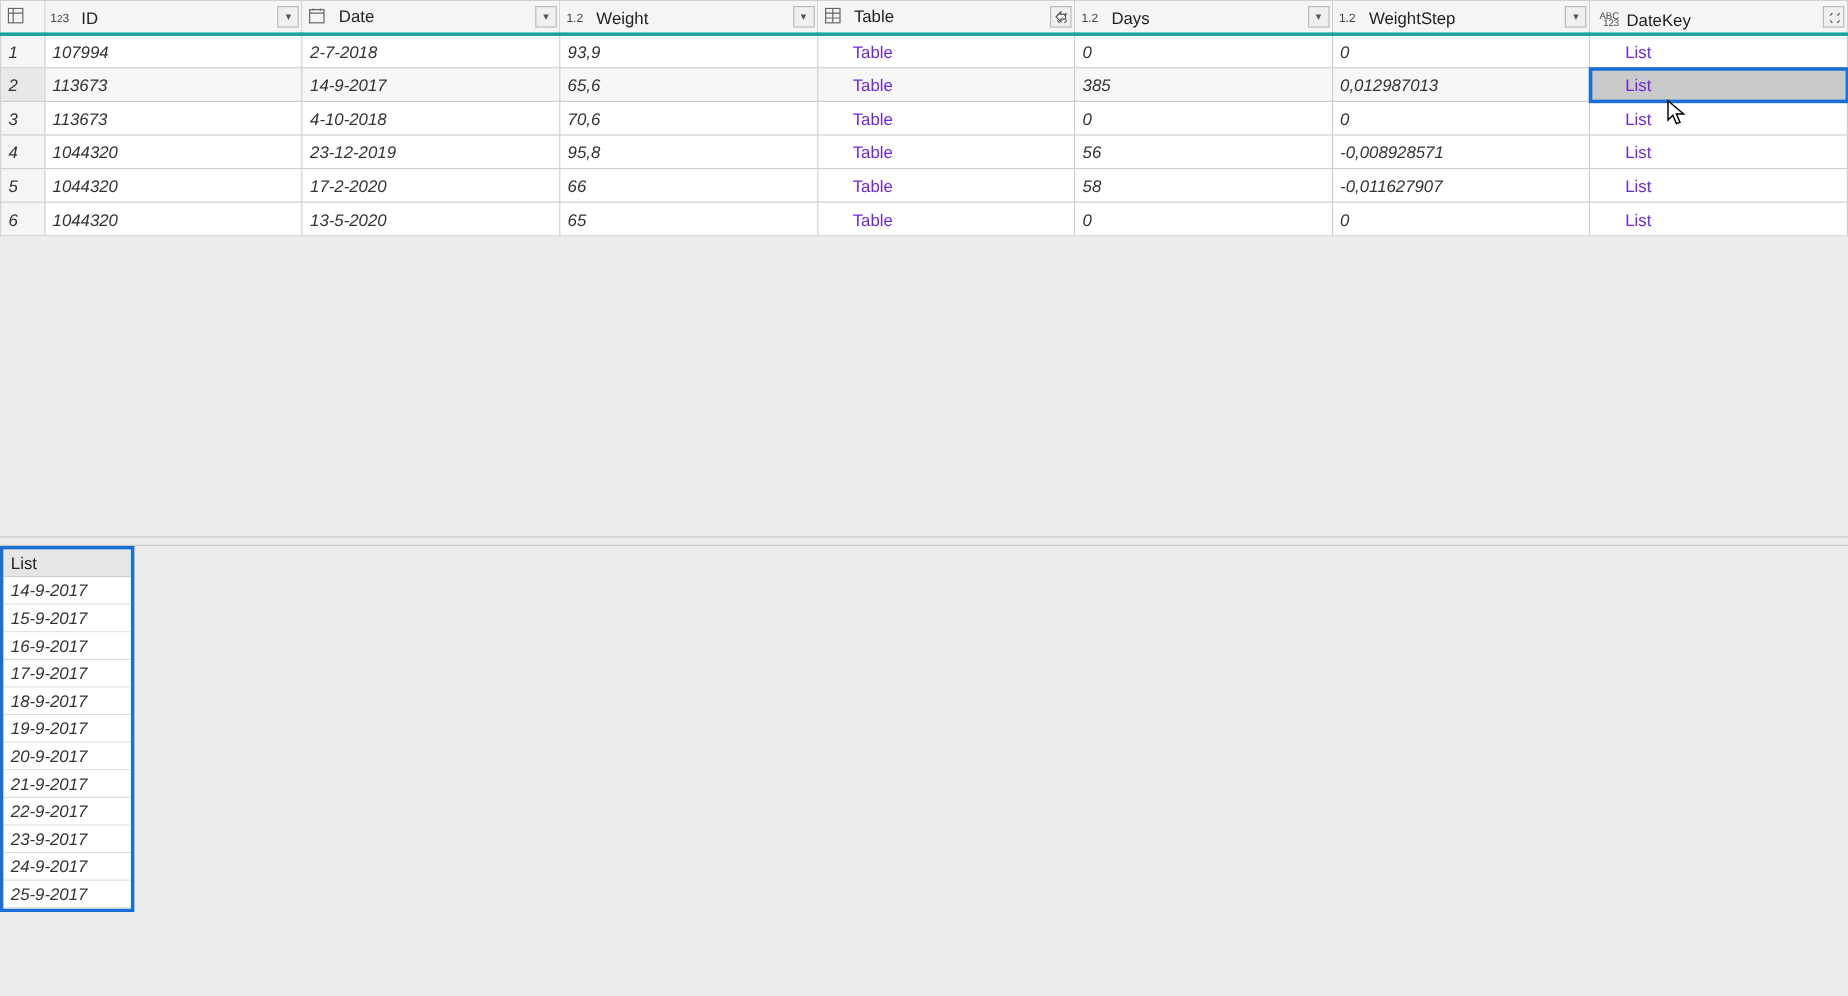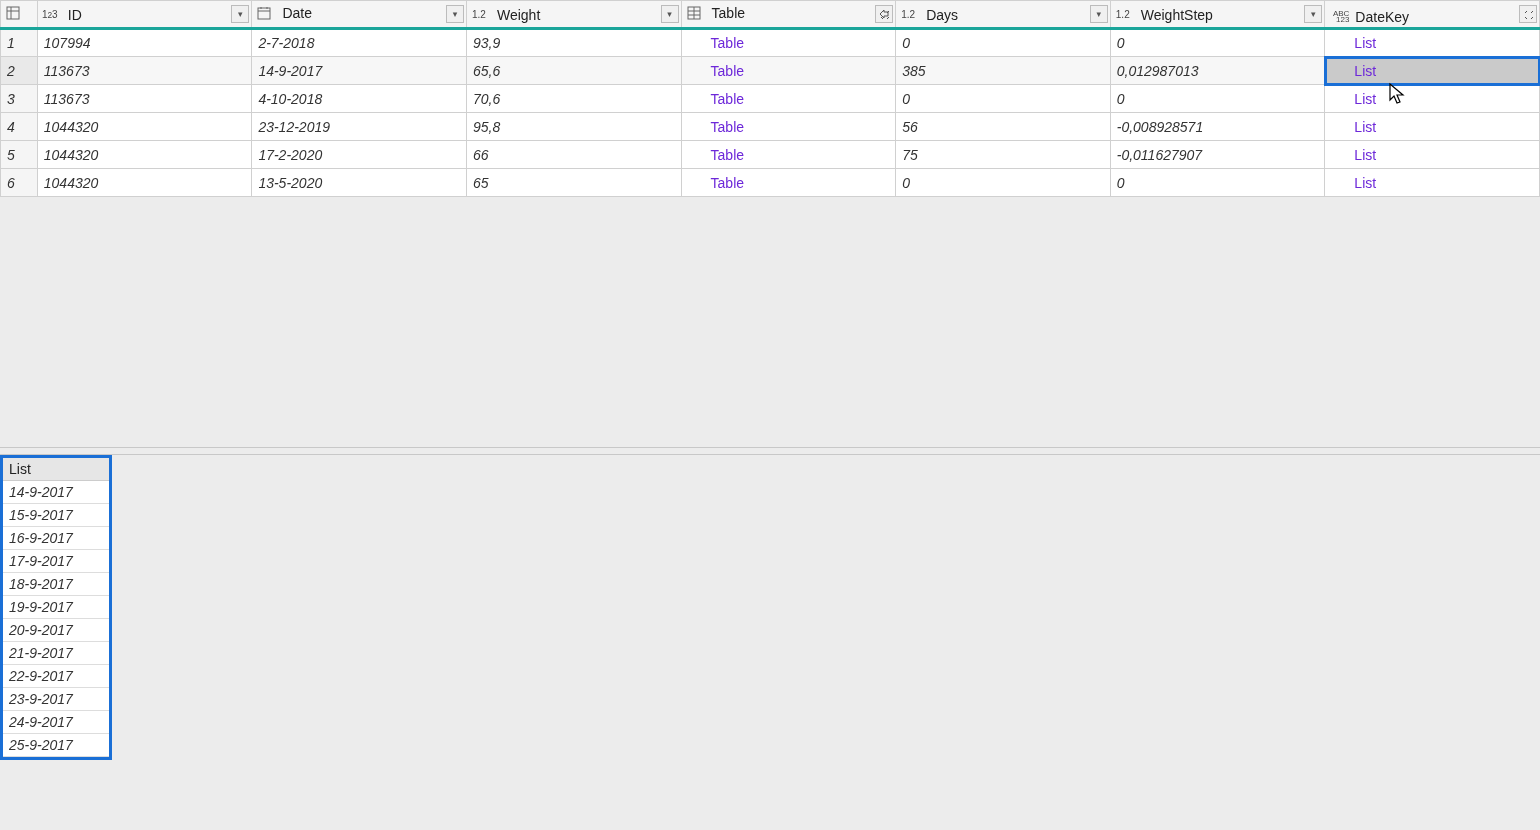--- a/index.html
+++ b/index.html
@@ -276,21 +276,21 @@
           <td class="num">56</td>
           <td class="num">-0,008928571</td>
           <td class="link">List</td>
         </tr>
         <tr>
           <td class="rownum">5</td>
           <td class="num">1044320</td>
           <td class="num">17-2-2020</td>
           <td class="num">66</td>
           <td class="link">Table</td>
-          <td class="num">75</td>
+          <td class="num">58</td>
           <td class="num">-0,011627907</td>
           <td class="link">List</td>
         </tr>
         <tr>
           <td class="rownum">6</td>
           <td class="num">1044320</td>
           <td class="num">13-5-2020</td>
           <td class="num">65</td>
           <td class="link">Table</td>
           <td class="num">0</td>

